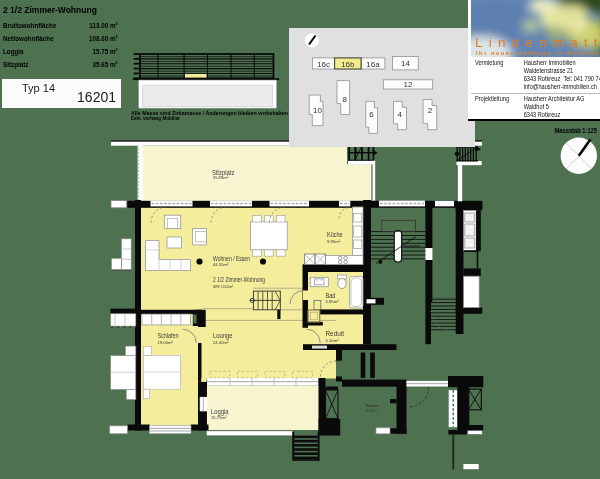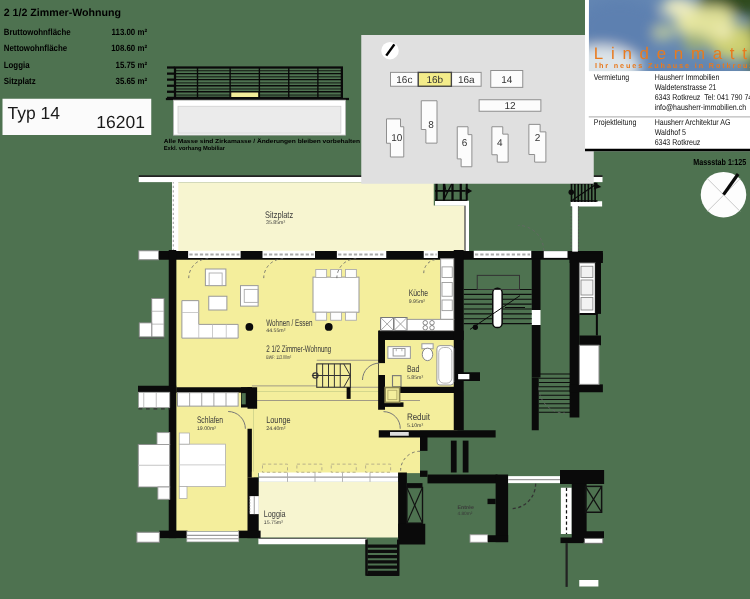--- a/index.html
+++ b/index.html
@@ -5,21 +5,21 @@
 html,body{margin:0;padding:0;width:600px;height:479px;overflow:hidden;background:#4e7250;font-family:"Liberation Sans",sans-serif;}
 #page{position:relative;width:600px;height:479px;}
 #plan{position:absolute;left:0;top:0;z-index:1;}
 .panel{position:absolute;z-index:2;}
 #info{left:0;top:0;width:250px;color:#000;}
 #info .title{font-weight:bold;font-size:8.5px;padding:5px 0 0 3px;}
 #info table{border-collapse:collapse;margin:4px 0 0 3px;width:131px;transform:scaleX(0.875);transform-origin:0 0;}
 #info td{font-size:7.2px;font-weight:bold;padding:0;height:13px;vertical-align:middle;}
 #info td.v{text-align:right;}
 #typbox{position:absolute;left:2px;top:78.5px;width:119px;height:29.5px;background:#fbfbfb;}
-#typbox .t{font-size:14px;color:#1a1a1a;padding:3px 0 0 4px;}
+#typbox .t{font-size:11px;color:#1a1a1a;padding:3px 0 0 4px;margin-left:16px;}
 #typbox .n{position:absolute;right:5px;bottom:3px;font-size:14px;color:#1a1a1a;}
 #keyplan{left:289px;top:0;width:186px;height:119px;background:#e0e0e0;margin-top:28px;}
 #logo{left:468px;top:0;width:145px;height:119px;background:#ffffff;border-bottom:2.5px solid #000;}
 #photo{position:absolute;left:3px;top:0;width:142px;height:57px;overflow:hidden;}
 #lmt{position:absolute;left:7px;top:35px;width:138px;color:#e87a1e;font-size:13.5px;letter-spacing:6.2px;font-weight:normal;white-space:nowrap;}
 #slog{position:absolute;left:8px;top:49.5px;width:138px;color:#e87a1e;font-size:5.8px;font-weight:bold;letter-spacing:1.5px;white-space:nowrap;}
 .addr{position:absolute;left:7px;font-size:6.7px;color:#111;line-height:8.1px;transform:scaleX(0.84);transform-origin:0 0;white-space:nowrap;}
 .addr .lab{position:absolute;left:0;top:0;}
 .addr .col{position:absolute;left:58px;top:0;}
 #hr1{position:absolute;left:3px;right:0;top:92.5px;border-top:1px solid #bbb;}

